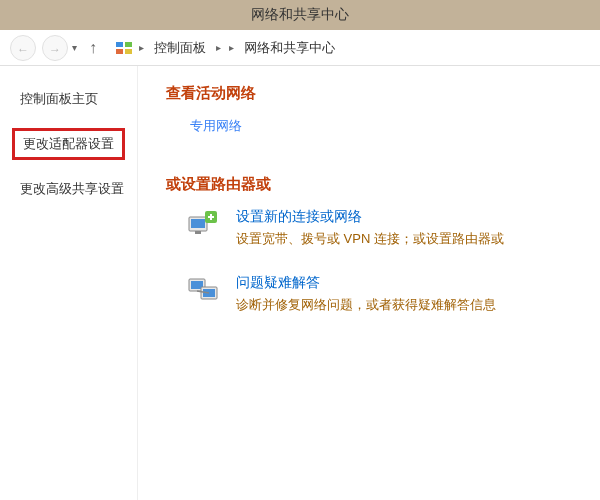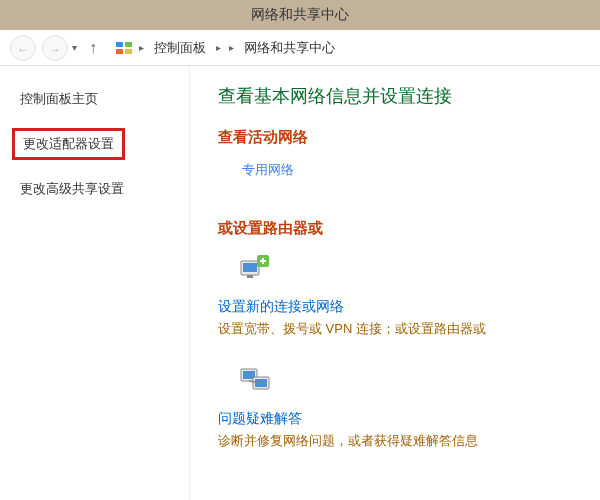--- a/index.html
+++ b/index.html
@@ -61,21 +61,21 @@
     width: 18px; height: 18px;
     display:inline-flex; align-items:center; justify-content:center;
   }
   .bc-sep { color:#666; font-size:10px; padding:0 2px; }
   .bc-item { color:#333; padding:2px 4px; white-space:nowrap; }
   .content {
     display: flex;
     height: calc(100% - 66px);
   }
   .sidebar {
-    width: 190px;
+    width: 138px;
     padding: 24px 12px 12px 20px;
     border-right: 1px solid #eee;
   }
   .sidebar-link {
     display:block;
     color:#333;
     margin-bottom: 20px;
     font-size: 13px;
   }
   .highlighted {
@@ -108,21 +108,20 @@
     margin-left: 24px;
     color:#3b82f6;
     margin-bottom: 40px;
   }
   .settings-section { margin-top: 10px; }
   .setting-item {
     display:flex;
     gap:14px;
     margin-bottom: 26px;
     align-items:flex-start;
-    flex-direction:column;
   }
   .setting-icon {
     width: 36px; height: 32px;
     display:flex; align-items:center; justify-content:center;
     margin-left: 20px;
     flex-shrink:0;
   }
   .setting-link {
     color: #0066cc;
     font-size: 14px;
@@ -171,21 +170,20 @@
 </div>
 
 <div class="content">
   <div class="sidebar">
     <span class="sidebar-link">控制面板主页</span>
     <span class="sidebar-link highlighted">更改适配器设置</span>
     <span class="sidebar-link">更改高级共享设置</span>
   </div>
 
   <div class="main">
-    <div class="main-title">查看基本网络信息并设置连接</div>
 
     <div class="section-label">查看活动网络</div>
     <div class="network-type">专用网络</div>
 
     <div class="section-label">或设置路由器或</div>
 
     <div class="settings-section">
 
       <div class="setting-item">
         <div class="setting-icon">

